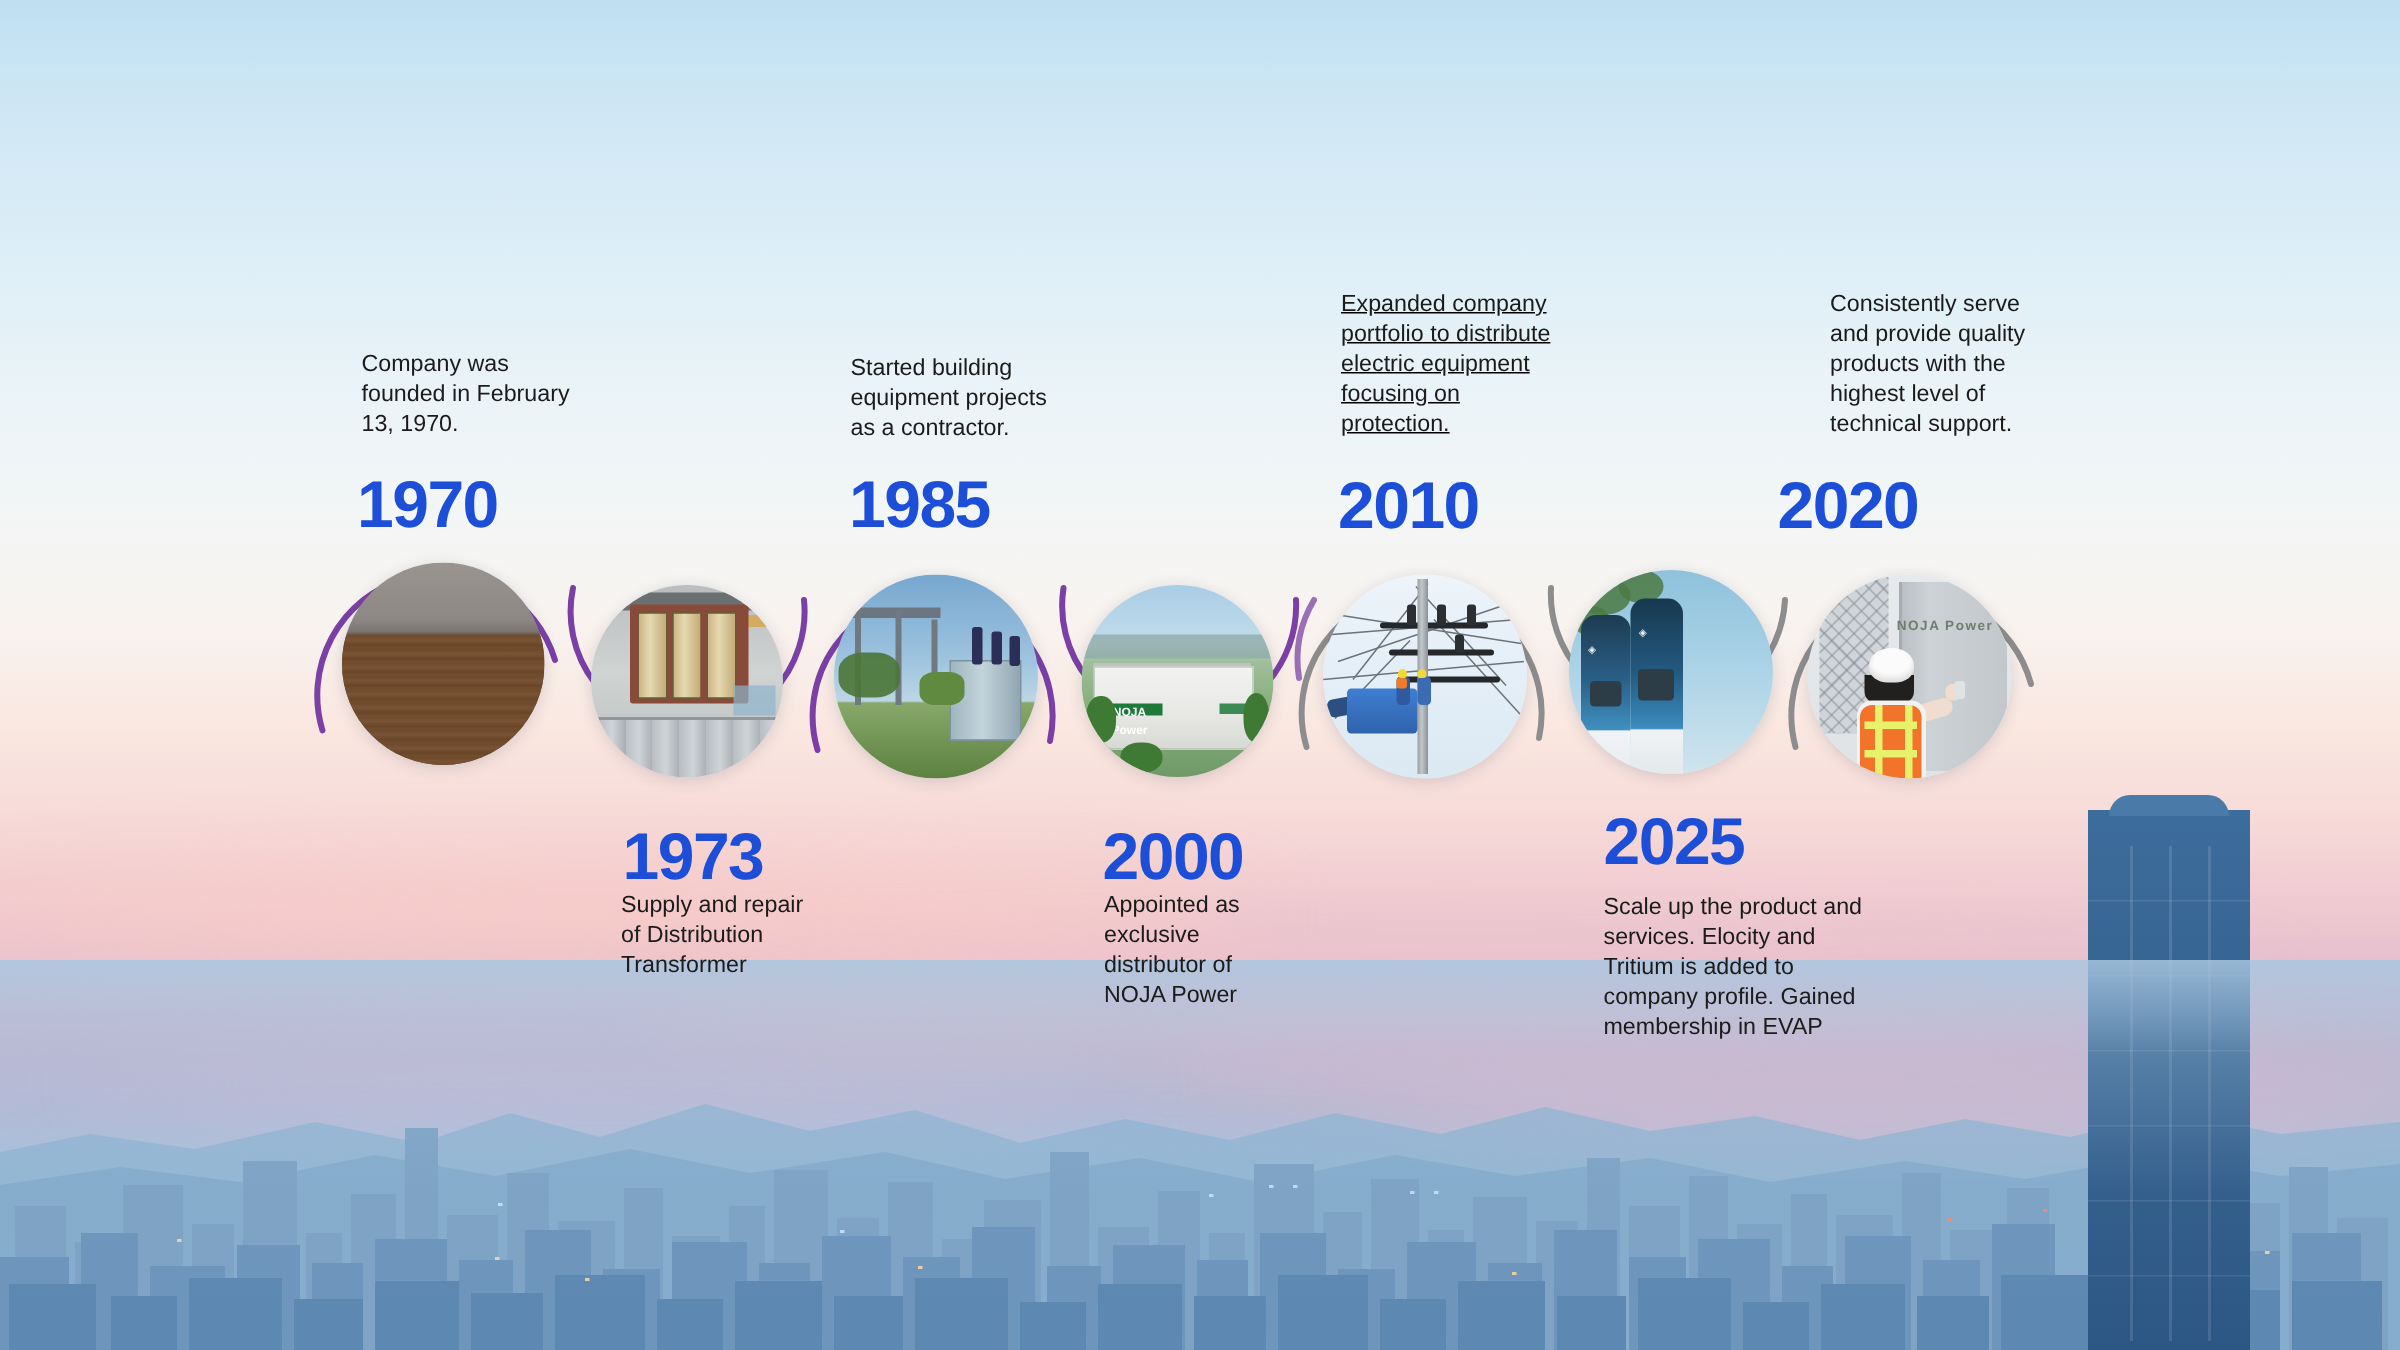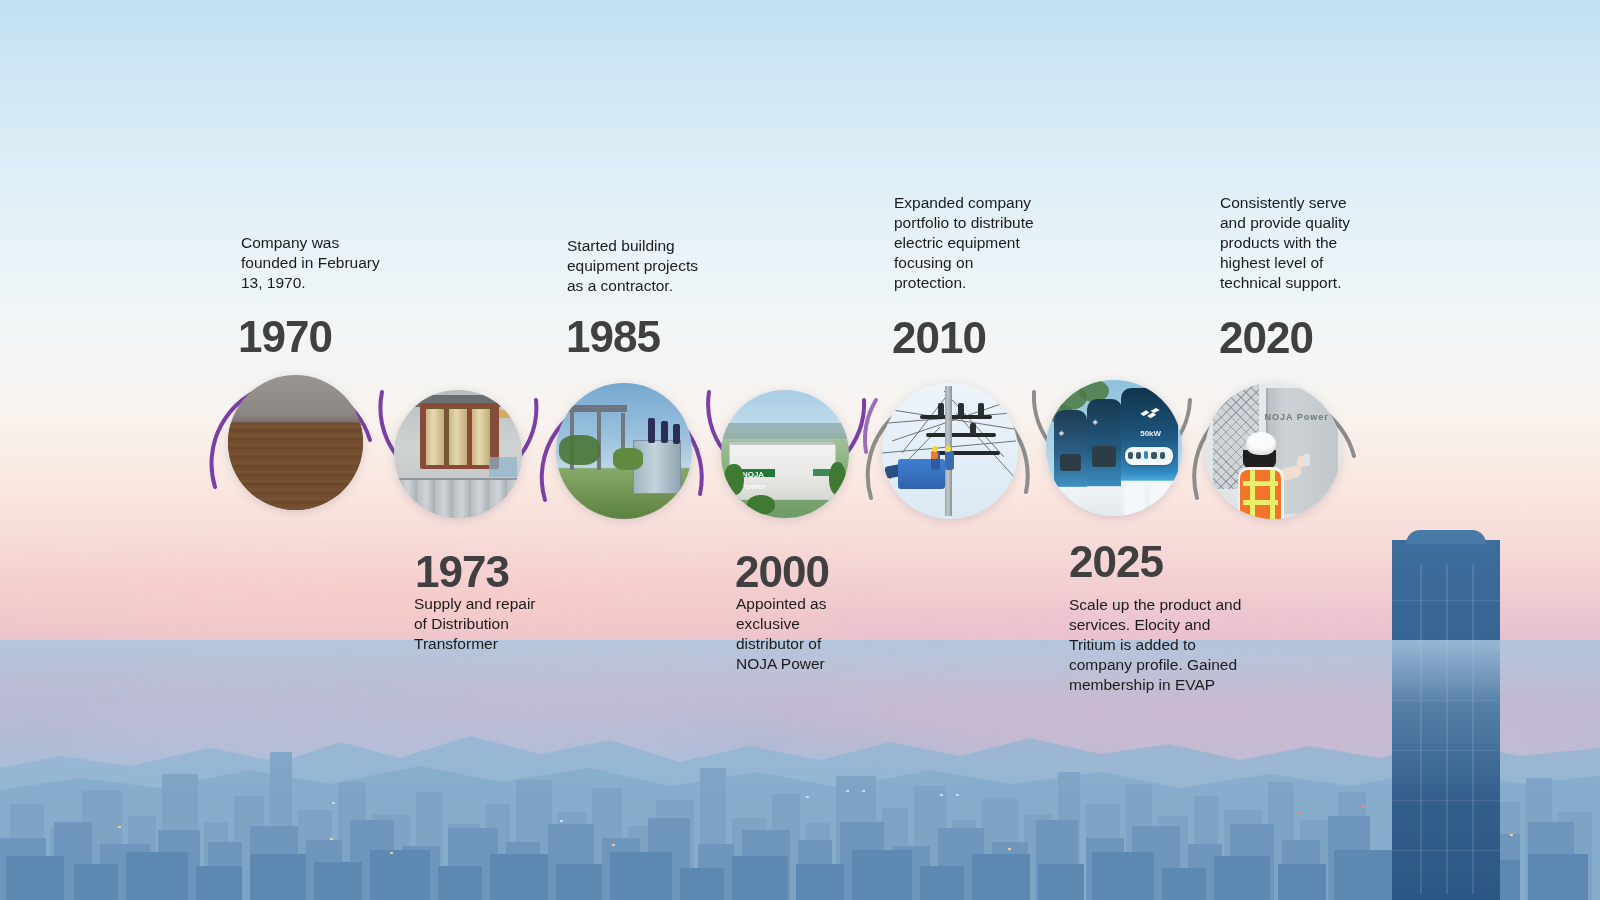--- a/index.html
+++ b/index.html
@@ -60,21 +60,21 @@
   .tower .col{position:absolute;top:24px;width:2px;height:330px;background:rgba(255,255,255,.12);}
 
   
   .timeline{position:absolute;left:0;top:0;width:1600px;height:900px;}
   .arcs{position:absolute;left:0;top:0;width:1600px;height:900px;}
 
   .node{position:absolute;}
   .circle{position:absolute;border-radius:50%;overflow:hidden;
      box-shadow:0 2px 10px rgba(60,70,100,.18);}
 
-  .yr{position:absolute;color:#404040;font-weight:700;letter-spacing:-1px;
+  .yr{position:absolute;color:#1d4ed8;font-weight:700;letter-spacing:-1px;
       font-size:44px;line-height:44px;white-space:nowrap;}
   .desc{position:absolute;color:#1b1b1b;font-size:15.5px;line-height:20px;}
 
   
   .ph{position:absolute;inset:0;}
 
   
   .p70-wall{position:absolute;inset:0;background:linear-gradient(to bottom,#9a9490 0%,#8e8885 28%,#7d7673 34%,#6a4d34 36%,#6a4a30 100%);}
   .p70-wood{position:absolute;left:0;top:36%;width:100%;height:64%;
      background:repeating-linear-gradient(to bottom,#6e4b2e 0px,#7a5335 3px,#6a4628 6px,#75502f 9px);}
@@ -392,21 +392,21 @@
           <div class="p05-tree" style="left:20%;bottom:2%;width:22%;height:16%;"></div>
         </div>
       </div>
       <div class="yr" style="left:735px;top:550px;">2000</div>
       <div class="txtwrap" style="left:736px;top:594px;width:120px;">
         <div class="desc" style="position:relative;">Appointed as exclusive distributor of NOJA Power</div>
       </div>
     </div>
 
     <div class="node">
-      <div class="txtwrap" style="left:894px;top:193px;width:140px;">
+      <div class="txtwrap" style="left:894px;top:193px;width:140px;text-decoration:underline;">
         <div class="desc" style="position:relative;">Expanded company portfolio to distribute electric equipment focusing on protection.</div>
       </div>
       <div class="yr" style="left:892px;top:316px;">2010</div>
       <div class="circle" style="left:882px;top:383px;width:136px;height:136px;">
         <div class="ph">
           <div class="p10-sky"></div>
           <svg viewBox="0 0 136 136" style="position:absolute;inset:0;">
             <g stroke="#6b7378" stroke-width="1" fill="none">
               <line x1="4" y1="26" x2="132" y2="46"></line>
               <line x1="6" y1="40" x2="130" y2="30"></line>
@@ -450,55 +450,33 @@
           <div class="p19-leaf" style="left:24%;top:0%;width:22%;height:16%;"></div>
           <div class="p19-leaf" style="left:2%;top:18%;width:18%;height:14%;"></div>
           <div class="p19-unit p19-u1" style="left:6%;width:24%;height:78%;">
             <div class="p19-logo" style="left:14%;top:18%;">◈</div>
             <div class="p19-scr" style="left:18%;top:42%;width:64%;height:16%;"></div>
           </div>
           <div class="p19-unit p19-u2" style="left:30%;width:26%;height:86%;">
             <div class="p19-logo" style="left:16%;top:16%;">◈</div>
             <div class="p19-scr" style="left:16%;top:40%;width:66%;height:18%;"></div>
           </div>
-          <div class="p19-unit p19-u3" style="left:55%;width:42%;height:94%;">
-            <div style="position:absolute;left:30%;top:12%;width:40%;height:16%;">
-              <svg viewBox="0 0 40 22" style="width:100%;height:100%;">
-                <g fill="#ffffff">
-                  <polygon points="4,10 14,4 20,8 10,14"></polygon>
-                  <polygon points="16,14 26,8 32,12 22,18"></polygon>
-                  <polygon points="22,5 32,0 38,4 28,9"></polygon>
-                </g>
-              </svg>
-            </div>
-            <div class="p19-logo" style="left:34%;top:32%;font-size:8px;">50kW</div>
-            <div class="p19-panel" style="left:8%;top:46%;width:84%;height:14%;"></div>
-            <div style="position:absolute;left:12%;top:48%;width:76%;height:9%;display:flex;gap:3px;align-items:center;">
-              <span style="width:12%;height:60%;background:#3a5668;border-radius:2px;"></span>
-              <span style="width:12%;height:60%;background:#3a5668;border-radius:2px;"></span>
-              <span style="width:10%;height:70%;background:#2f86bd;border-radius:2px;"></span>
-              <span style="width:12%;height:60%;background:#3a5668;border-radius:2px;"></span>
-              <span style="width:12%;height:60%;background:#3a5668;border-radius:2px;"></span>
-            </div>
-            <div class="p19-foot" style="left:6%;width:36%;height:26%;"></div>
-            <div class="p19-foot" style="left:52%;width:36%;height:26%;"></div>
-          </div>
         </div>
       </div>
       <div class="yr" style="left:1069px;top:540px;">2025</div>
       <div class="txtwrap" style="left:1069px;top:595px;width:175px;">
         <div class="desc" style="position:relative;">Scale up the product and services. Elocity and Tritium is added to company profile. Gained membership in EVAP</div>
       </div>
     </div>
 
     <div class="node">
       <div class="txtwrap" style="left:1220px;top:193px;width:140px;">
         <div class="desc" style="position:relative;">Consistently serve and provide quality products with the highest level of technical support.</div>
       </div>
-      <div class="yr" style="left:1219px;top:316px;">2020</div>
+      <div class="yr" style="left:1185px;top:316px;">2020</div>
       <div class="circle" style="left:1205px;top:383px;width:136px;height:136px;">
         <div class="ph">
           <div class="p20-bg"></div>
           <div class="p20-mesh"></div>
           <div class="p20-cab"></div>
           <div class="p20-cabtxt">NOJA Power</div>
           <div class="p20-arm"></div>
           <div class="p20-hand"></div>
           <div style="position:absolute;left:72%;top:52%;width:5%;height:9%;background:#dfe3e6;border-radius:2px;"></div>
           <div class="p20-hair"></div>

